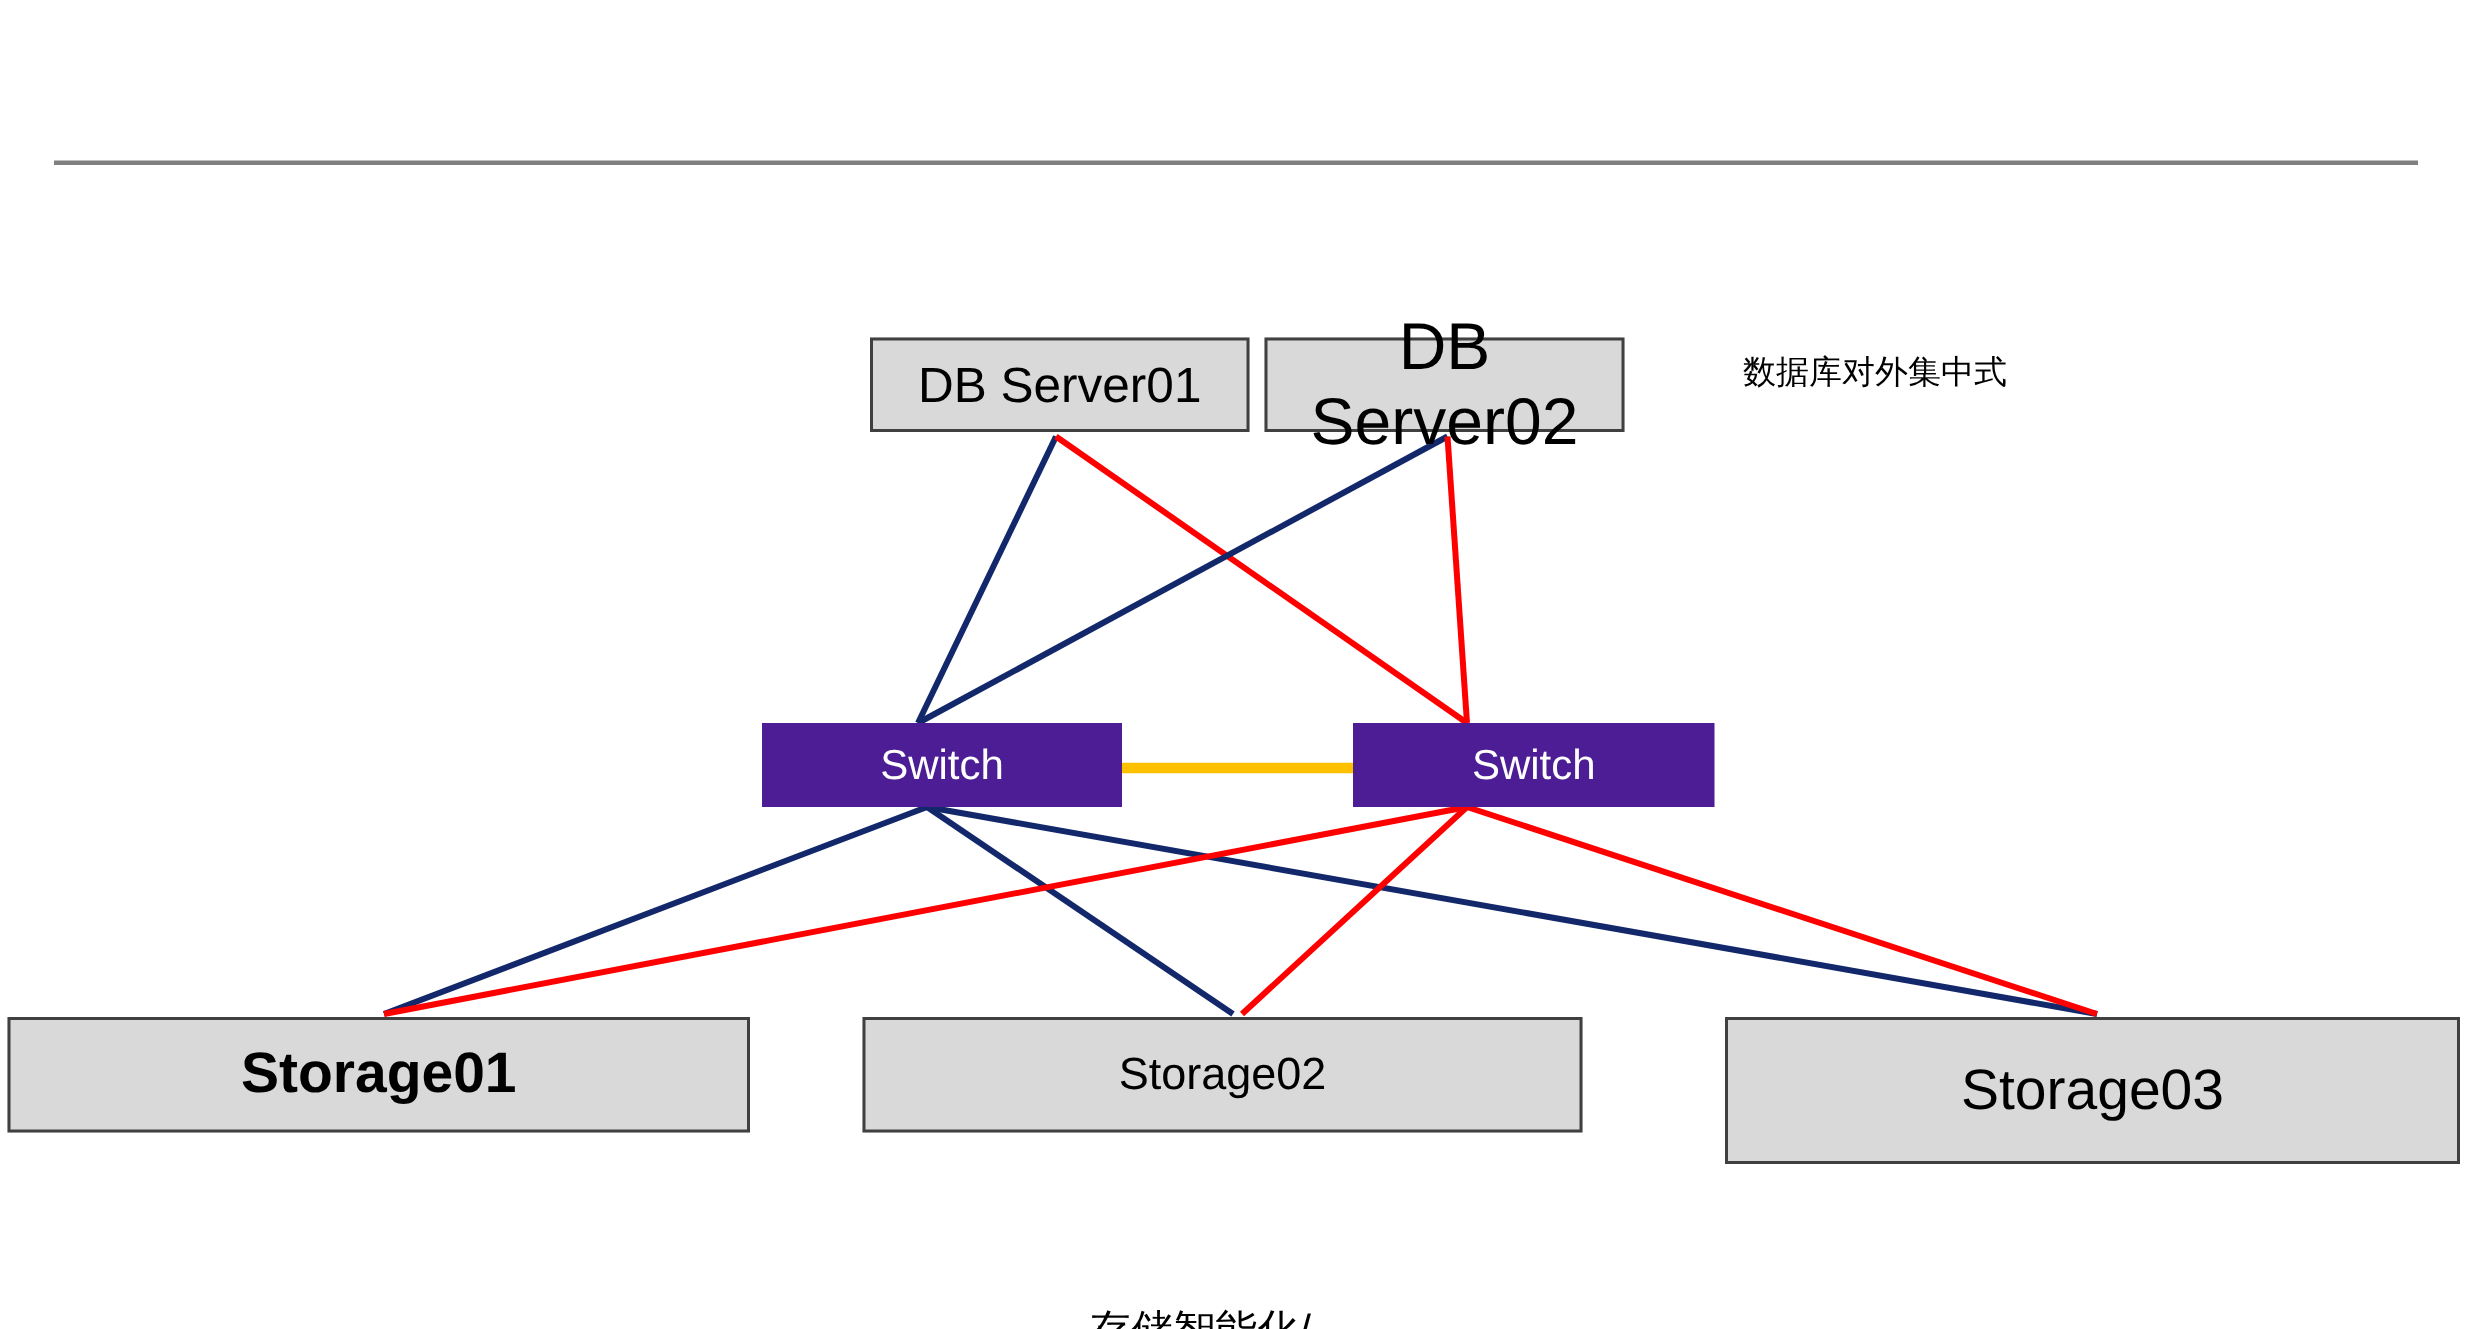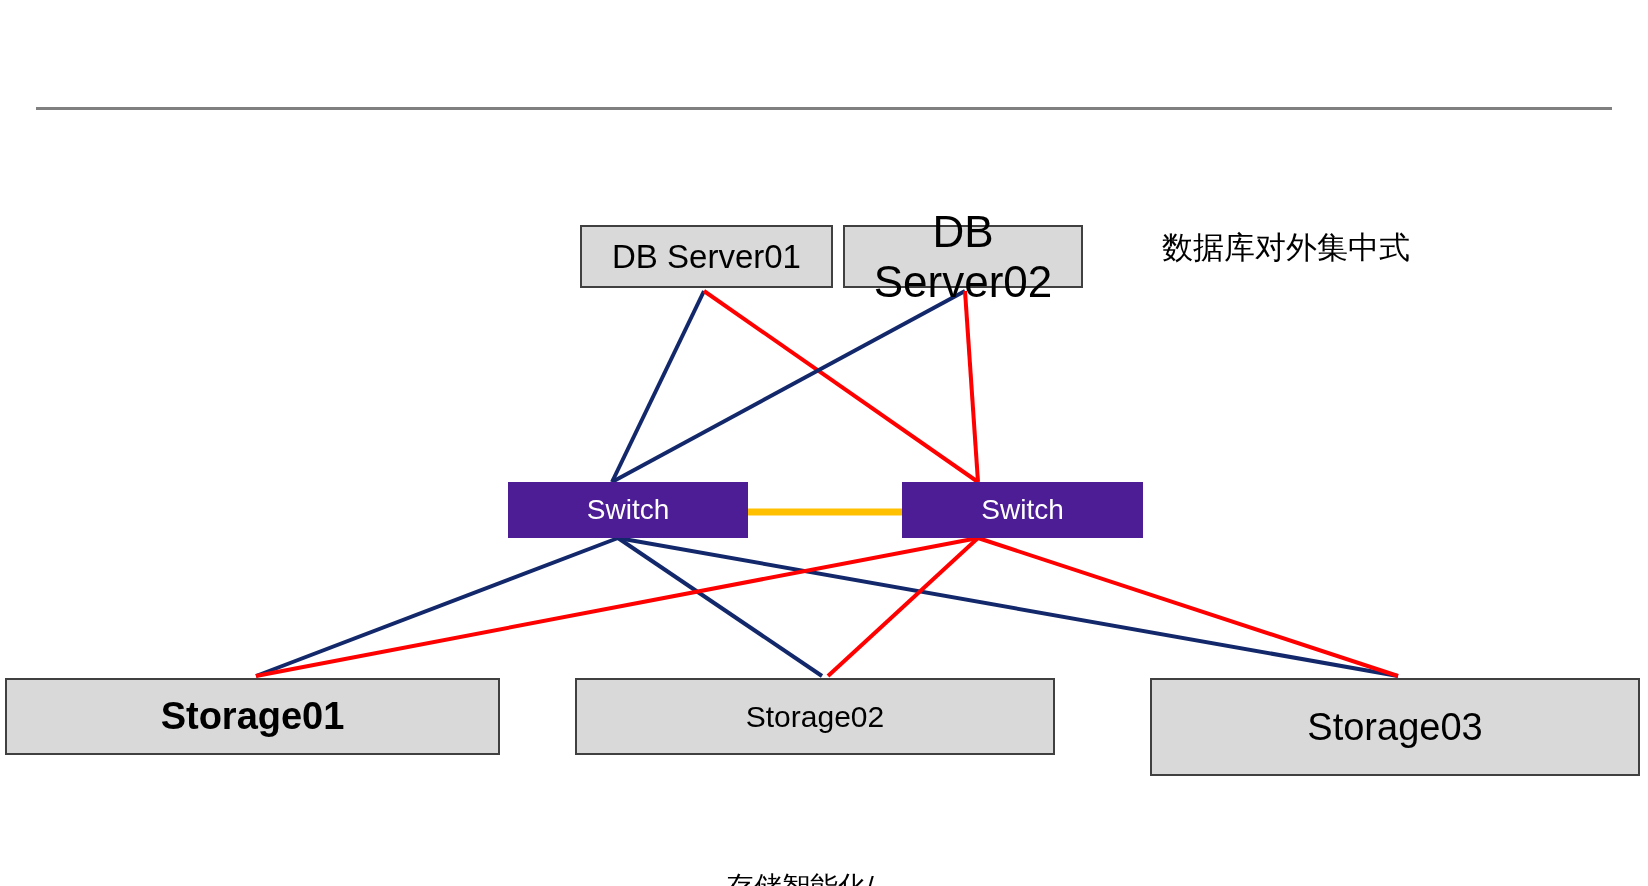--- a/index.html
+++ b/index.html
@@ -77,21 +77,21 @@
   #switch-right { left: 902px;  top: 482px; width: 241px; height: 56px; font-size: 28px; }
 
   #storage-01 { left: 5px;    top: 678px; width: 495px; height: 77px; font-size: 38px; font-weight: bold; }
   #storage-02 { left: 575px;  top: 678px; width: 480px; height: 77px; font-size: 30px; }
   #storage-03 { left: 1150px; top: 678px; width: 490px; height: 98px; font-size: 38px; }
 
   
   .caption {
     position: absolute;
     color: #000000;
-    font-size: 31px;
+    font-size: 22px;
     line-height: 40px;
     white-space: pre;
   }
   #caption-db { left: 1162px; top: 228px; }
   #caption-storage {
     left: 640px;
     top: 792px;
     width: 320px;
     text-align: center;
     font-size: 28px;

